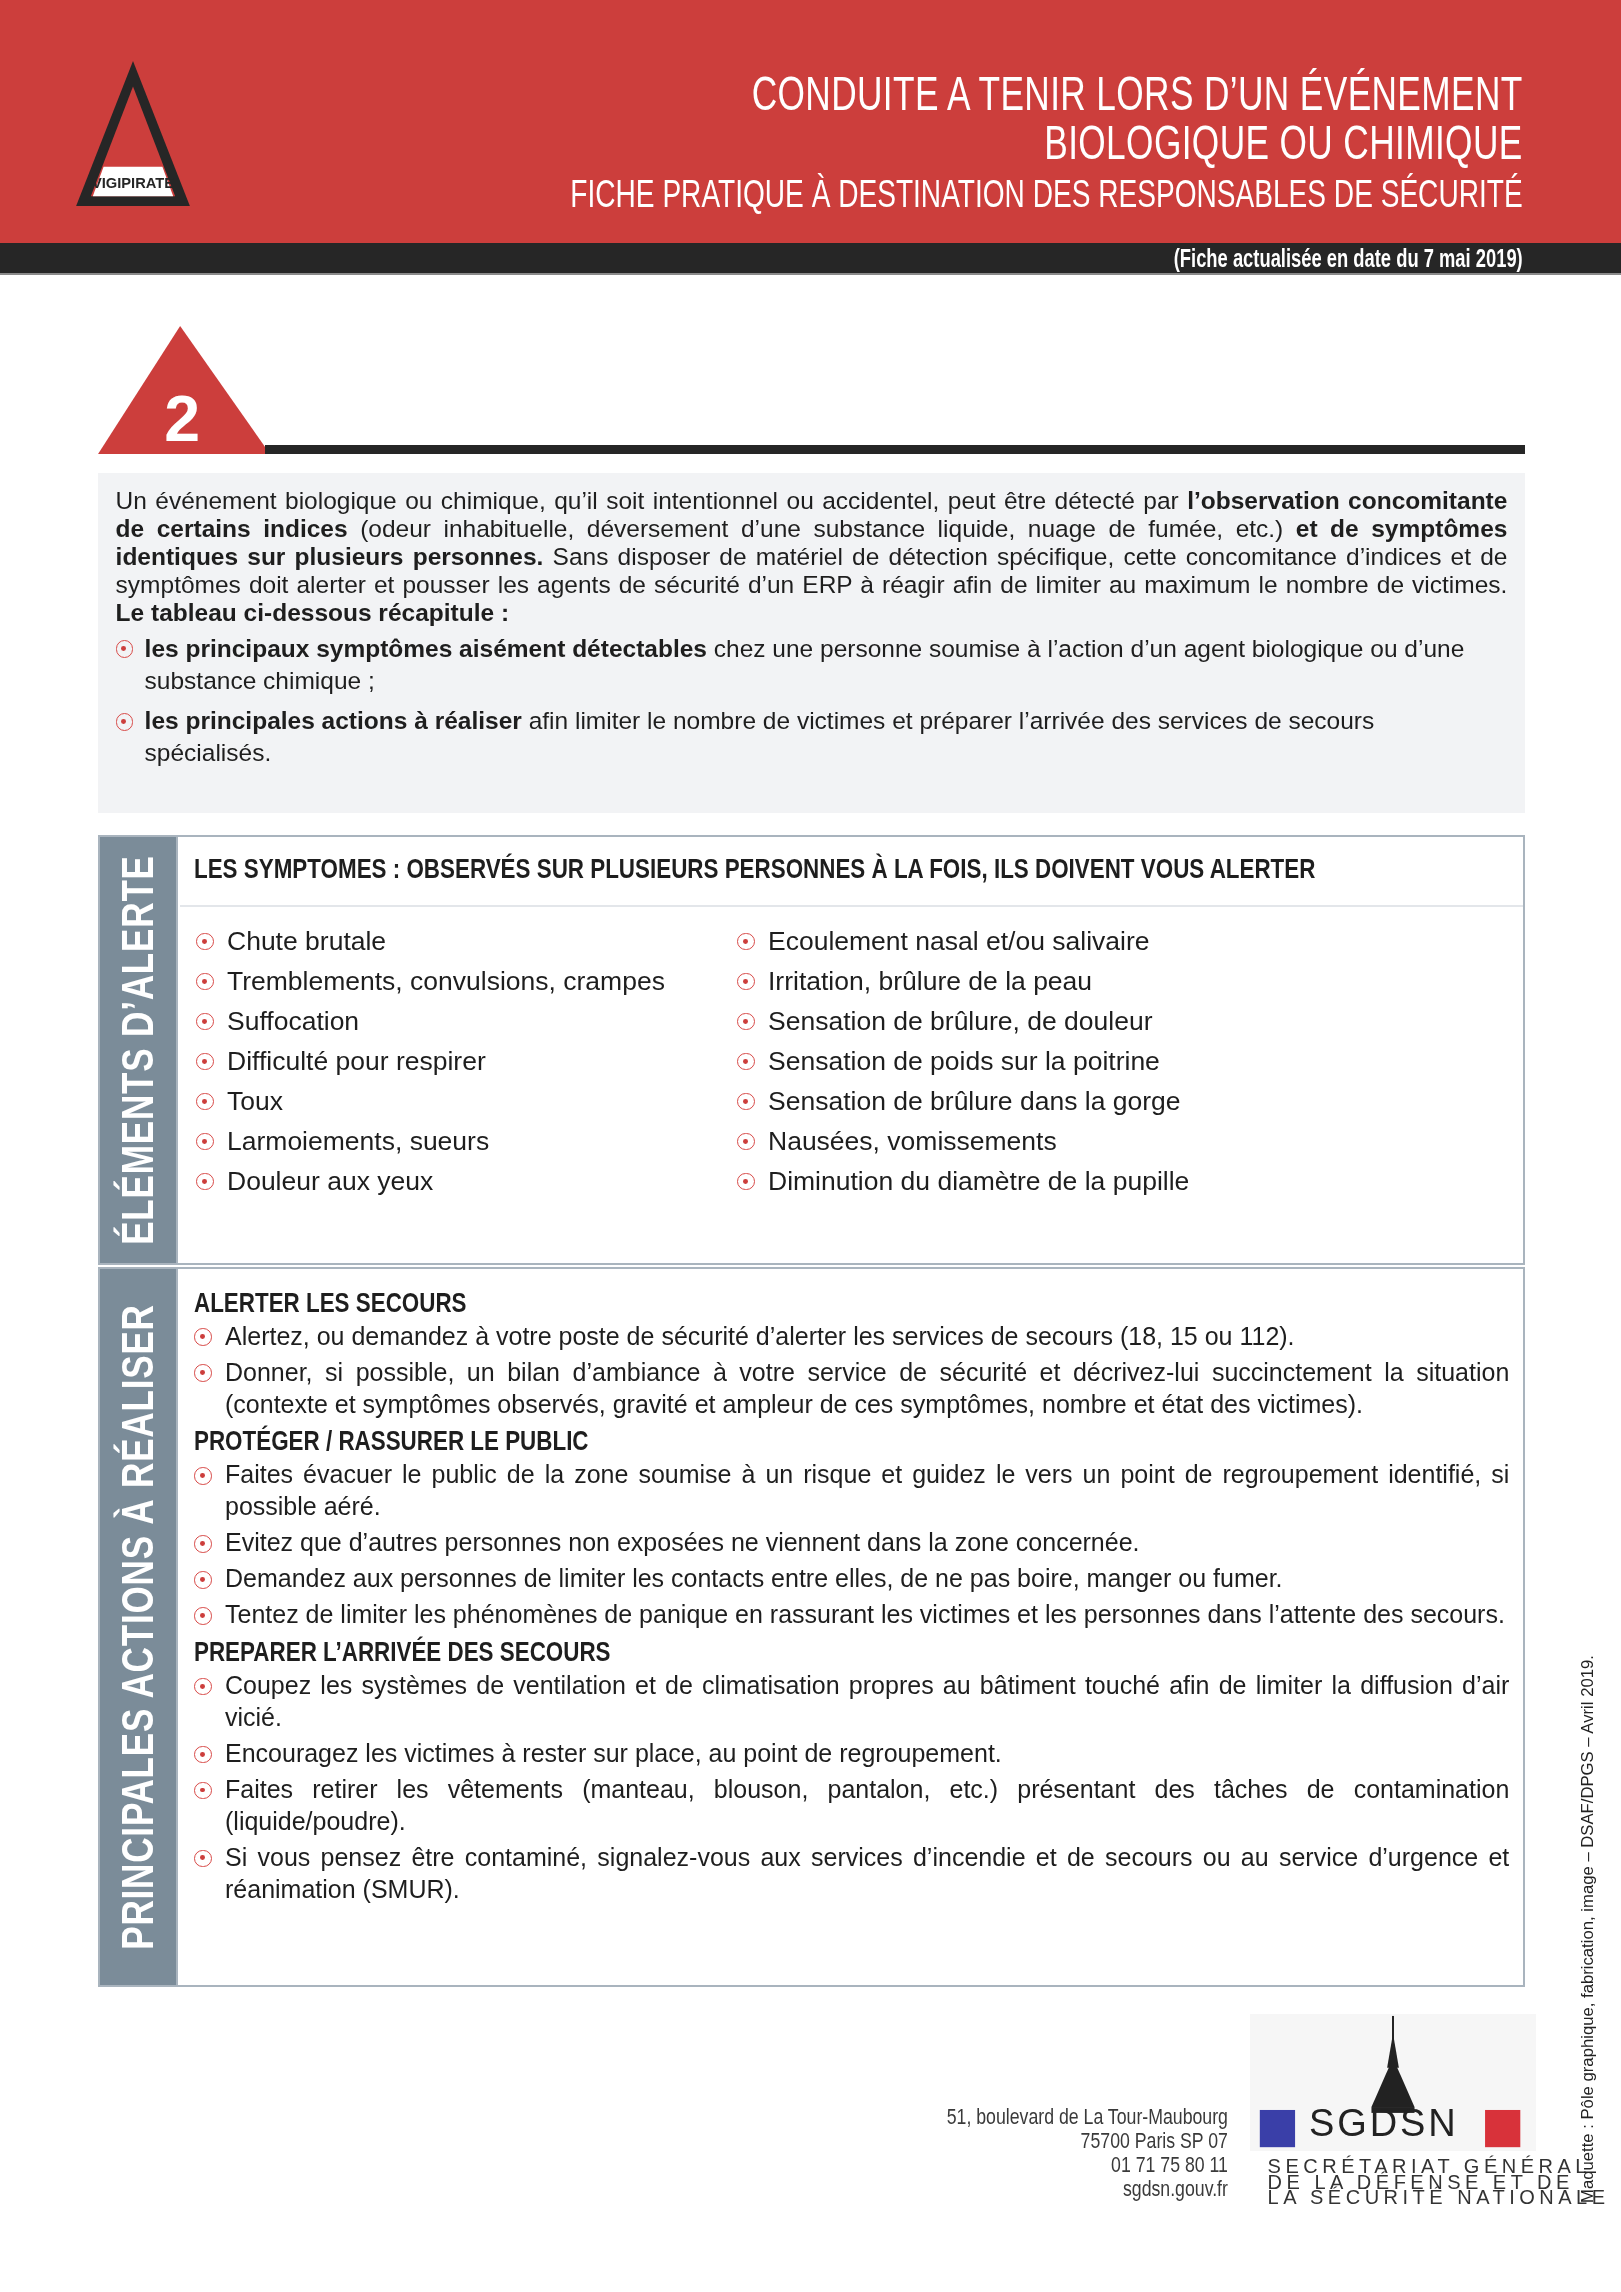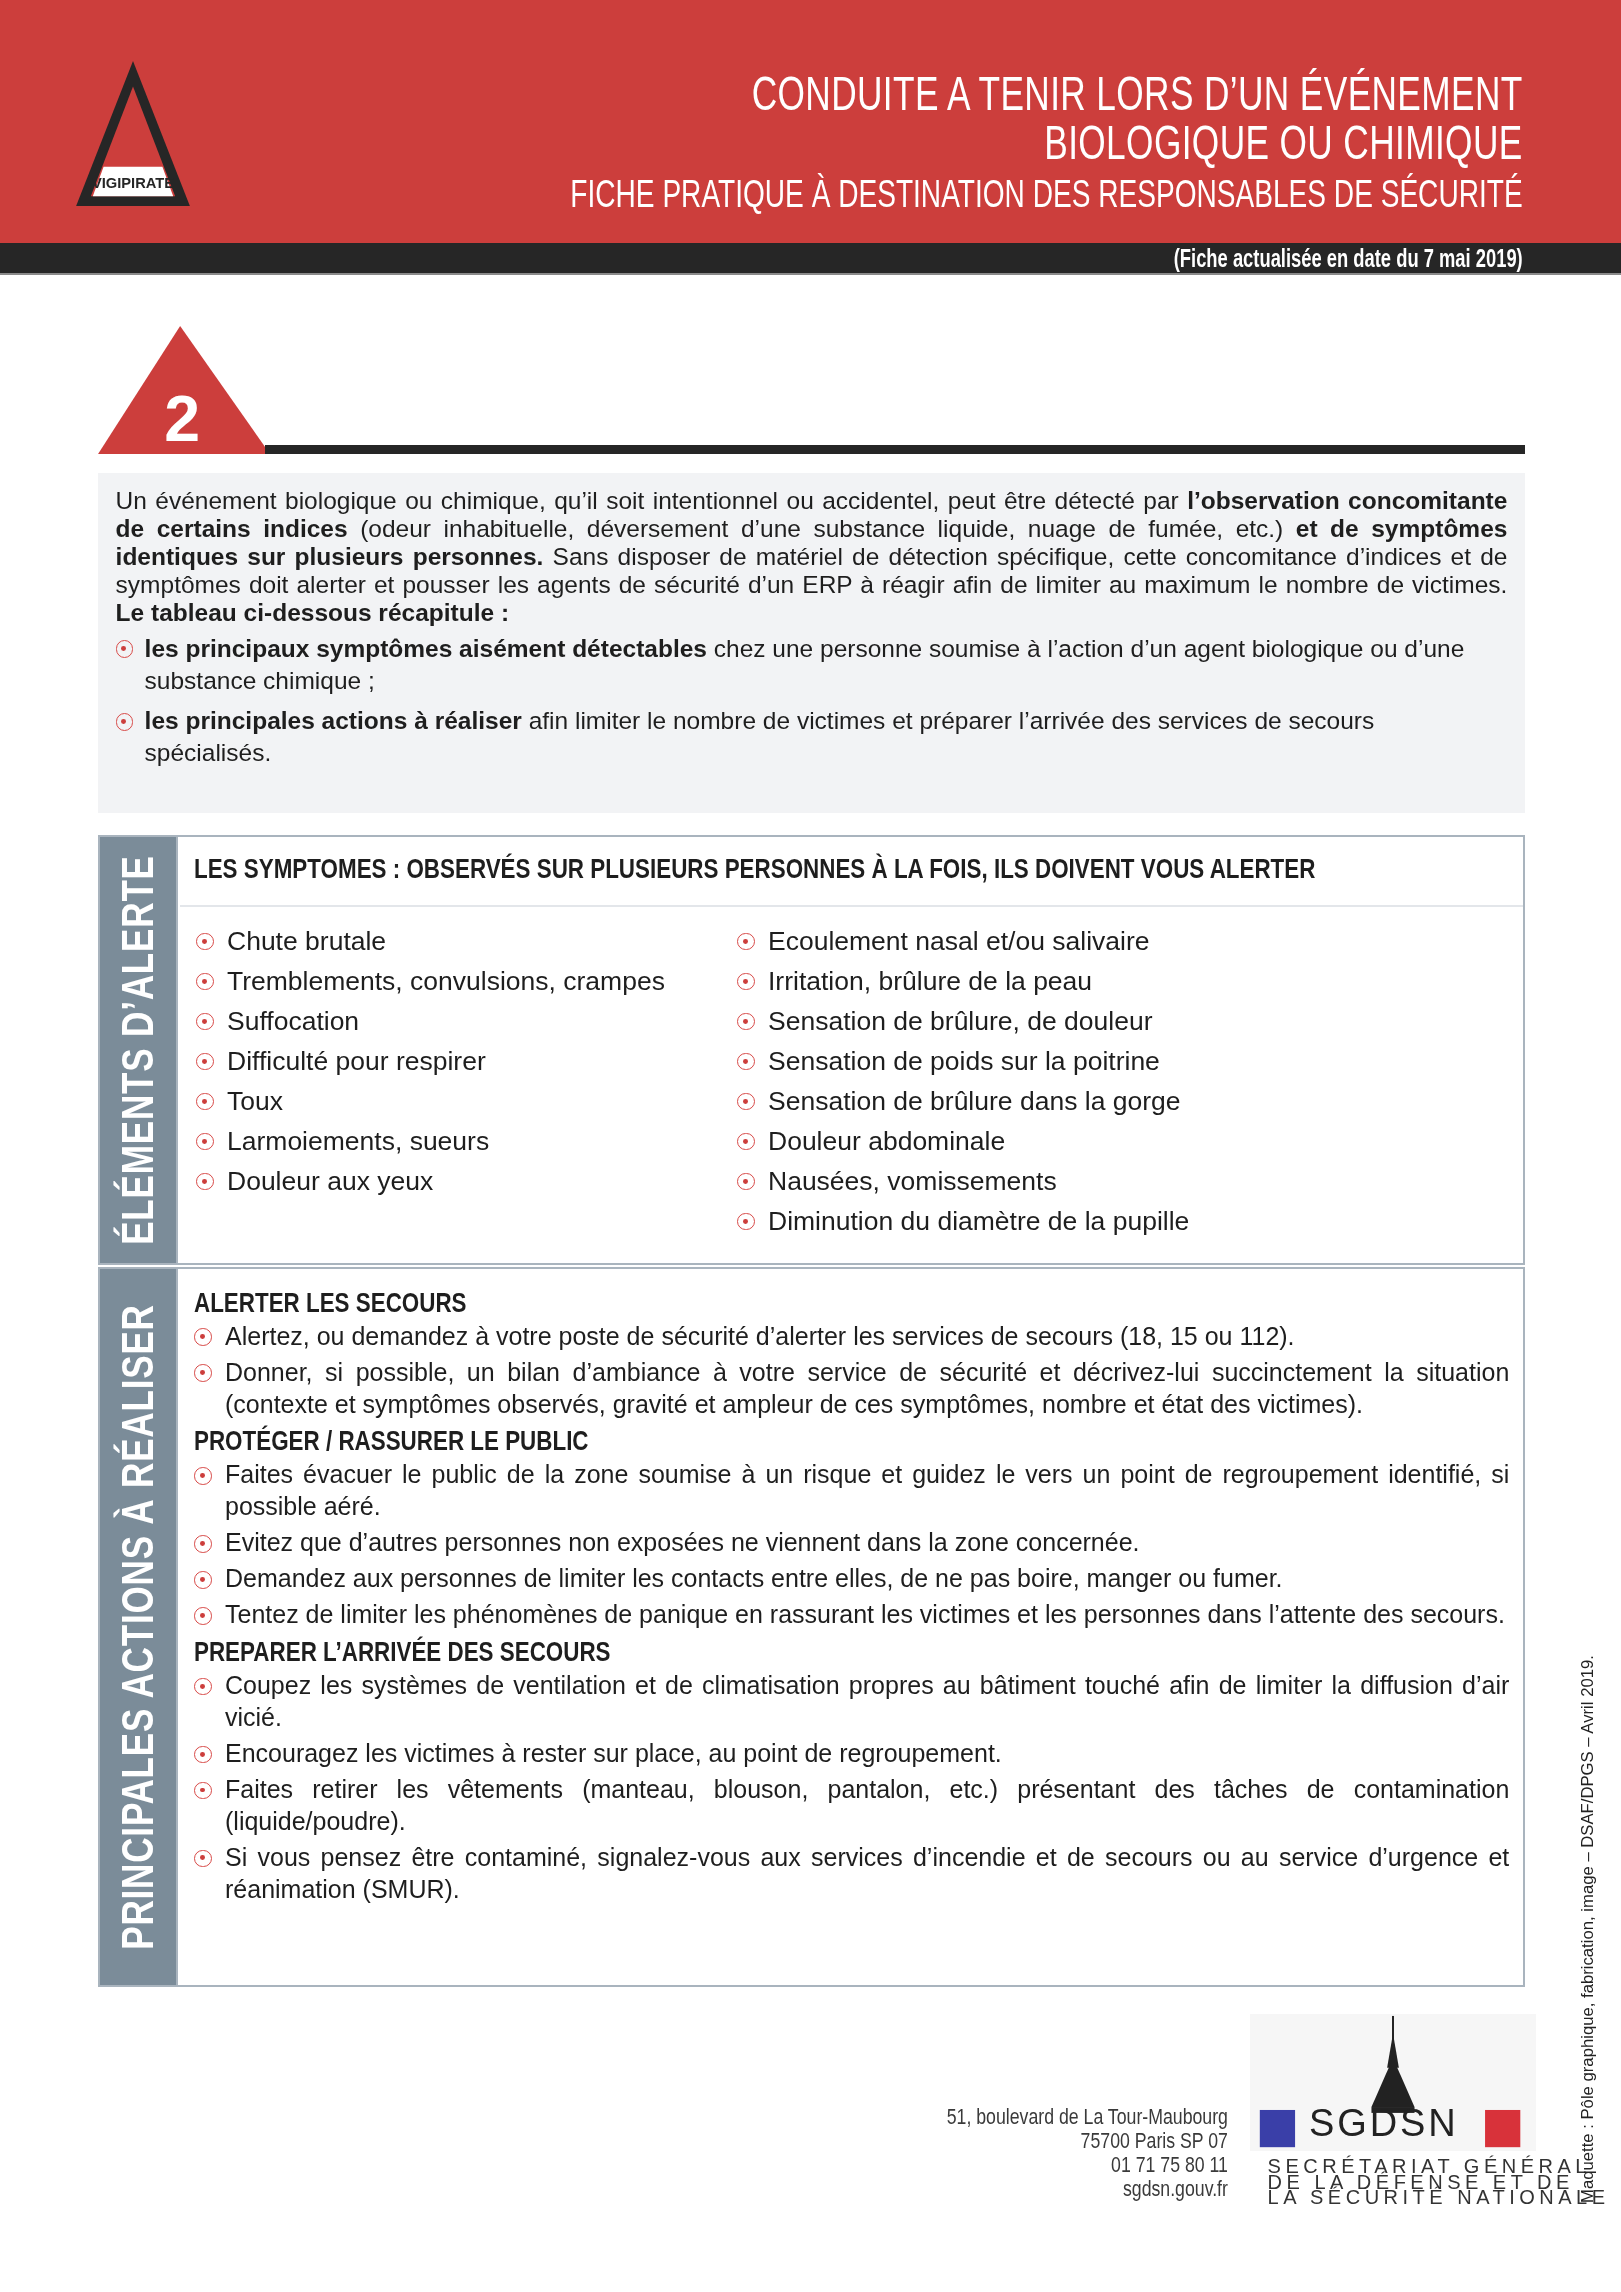--- a/index.html
+++ b/index.html
@@ -112,21 +112,20 @@
       <li><span class="bullet"></span><span>Toux</span></li>
       <li><span class="bullet"></span><span>Larmoiements, sueurs</span></li>
       <li><span class="bullet"></span><span>Douleur aux yeux</span></li>
     </ul>
   <ul class="sym-col col-right" id="sym-right">
       <li><span class="bullet"></span><span>Ecoulement nasal et/ou salivaire</span></li>
       <li><span class="bullet"></span><span>Irritation, brûlure de la peau</span></li>
       <li><span class="bullet"></span><span>Sensation de brûlure, de douleur</span></li>
       <li><span class="bullet"></span><span>Sensation de poids sur la poitrine</span></li>
       <li><span class="bullet"></span><span>Sensation de brûlure dans la gorge</span></li>
-      <li><span class="bullet"></span><span>Douleur abdominale</span></li>
       <li><span class="bullet"></span><span>Nausées, vomissements</span></li>
       <li><span class="bullet"></span><span>Diminution du diamètre de la pupille</span></li>
     </ul>
 </div>
 
 <div class="tbl tbl-actions">
   <div class="tbl-side">
     <div class="side-label">PRINCIPALES ACTIONS À RÉALISER</div>
   </div>
   <div class="actions-body" id="actions-body">

